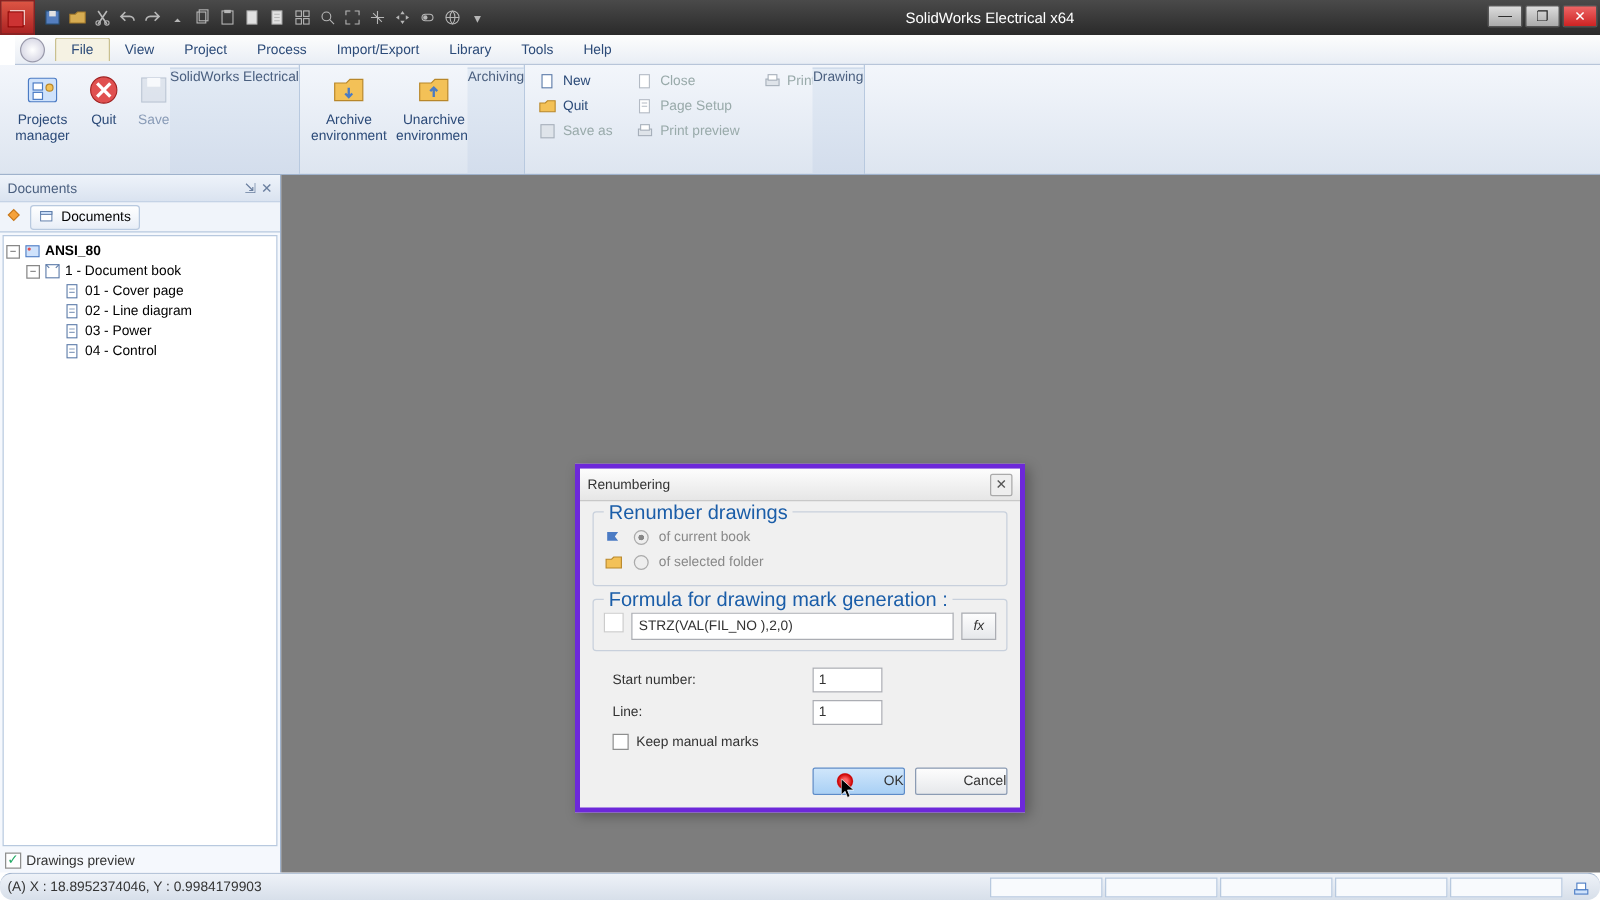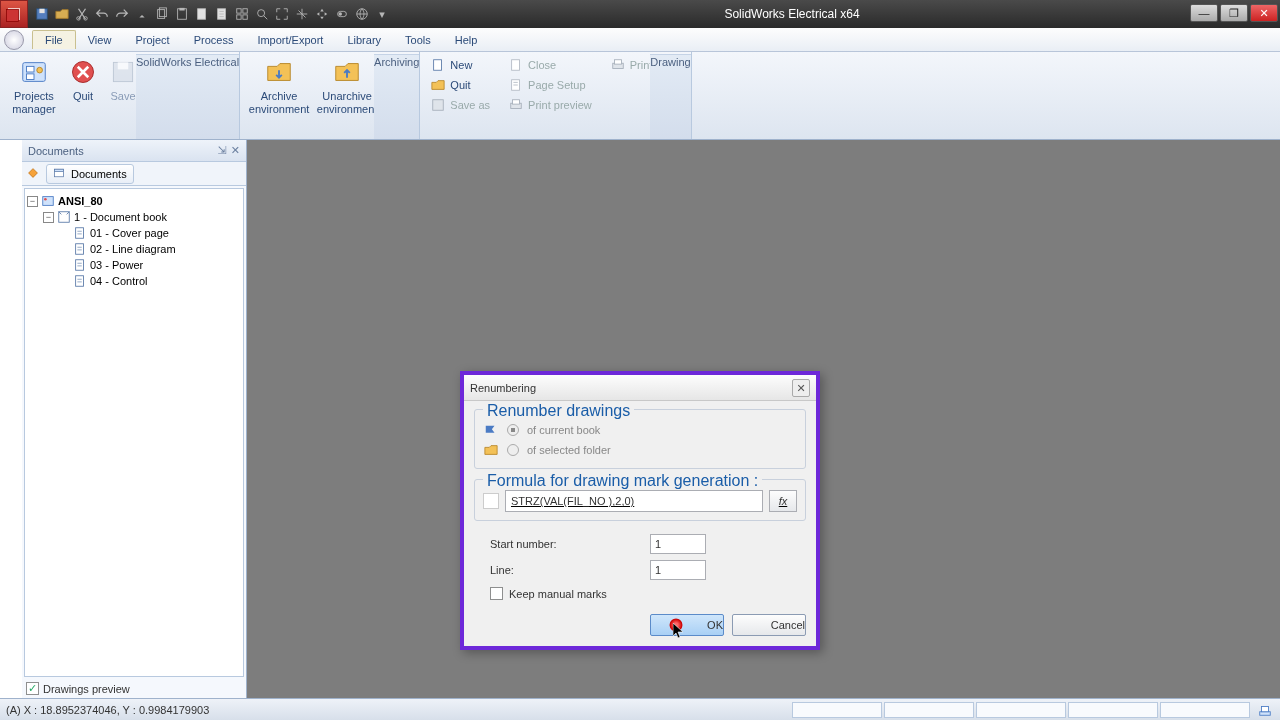--- a/index.html
+++ b/index.html
@@ -10,39 +10,39 @@
 .appicon-box { width: 28px; height: 28px; background: linear-gradient(#d54, #a22); display: flex; align-items: center; justify-content: center; border: 1px solid #822; }
 .appicon-box svg { width: 18px; height: 18px; }
 .qat { display: flex; gap: 4px; padding: 0 6px; align-items: center; }
 .qat-btn { width: 16px; height: 16px; display: flex; align-items: center; justify-content: center; opacity: .85; }
 .title-text { flex: 1; text-align: center; font-size: 12px; }
 .winbtns { display: flex; height: 20px; margin-right: 2px; }
 .winbtn { width: 28px; height: 18px; background: linear-gradient(#ddd,#aaa); border: 1px solid #555; margin-left: 2px; display: flex; align-items: center; justify-content: center; color:#222; border-radius:2px; }
 .winbtn.close { background: linear-gradient(#e66,#c22); color:#fff; }
 
 
-.menubar { height: 24px; background: linear-gradient(#fdfdfd,#e9eef5); display: flex; align-items: center; padding: 0 4px; border-bottom: 1px solid #b8c5d9; }
+.menubar { height: 24px; background: linear-gradient(#fdfdfd,#e9eef5); display: flex; align-items: center; padding: 0 4px; border-bottom: 1px solid #b8c5d9; margin-left: 12px; }
 .menubar .home-circle { width: 20px; height: 20px; border-radius: 50%; background: radial-gradient(#fff,#ccd); border: 1px solid #99a; margin-right: 8px; }
 .menu-item { padding: 3px 12px; color: #2b4a78; cursor: default; }
 .menu-item.active { background: #f5f2e3; border: 1px solid #c9c090; border-bottom: none; border-radius: 2px 2px 0 0; }
 
 
 .ribbon { height: 88px; background: linear-gradient(#f3f6fb,#dde5f0); border-bottom: 1px solid #9fb2cc; display: flex; }
 .ribbon-group { border-right: 1px solid #b8c9df; display: flex; flex-direction: row; padding: 2px 6px 0; }
 .ribbon-group-body { flex: 1; display: flex; align-items: flex-start; gap: 2px; }
 .ribbon-group-label { text-align: center; color: #4a5f7f; padding: 1px 0 2px; font-size: 11px; background: linear-gradient(#e3ebf5, #d3ddec); margin: 0 -6px; border-top: 1px solid #c5d3e6; }
 .big-btn { width: 56px; display: flex; flex-direction: column; align-items: center; padding: 2px 2px; text-align: center; line-height: 1.2; color: #2b4a78; }
 .big-btn .ic { width: 32px; height: 32px; margin-bottom: 2px; display:flex; align-items:center; justify-content:center; }
 .small-btns { display: flex; flex-direction: column; gap: 2px; padding-top: 2px; }
 .small-btn { display: flex; align-items: center; gap: 4px; padding: 1px 4px; color: #2b4a78; }
 .small-btn .si { width: 16px; height: 16px; display:inline-flex; align-items:center; justify-content:center; }
 .small-btn.disabled { color: #9aa; }
 
 
-.main { position: absolute; top: 140px; left: 0; right: 0; bottom: 22px; display: flex; margin-left: 22px; }
+.main { position: absolute; top: 140px; left: 0; right: 0; bottom: 22px; display: flex; }
 .sidepanel { width: 225px; background: #f5f8fd; border-right: 1px solid #9fb2cc; display: flex; flex-direction: column; }
 .panel-header { height: 22px; background: linear-gradient(#eef3fa,#dae3f0); border-bottom: 1px solid #b8c9df; padding: 3px 6px; color: #4a5f7f; display:flex; align-items:center; justify-content:space-between; }
 .panel-header .phb { display:flex; gap:4px; }
 .panel-tabs { height: 24px; display:flex; align-items:center; padding: 2px 4px; border-bottom: 1px solid #b8c9df; background:#f0f4fa; }
 .panel-tab { display:flex; align-items:center; gap:4px; padding: 2px 6px; background: linear-gradient(#fff,#e8eef7); border: 1px solid #b8c9df; border-radius: 3px; }
 .panel-tab .gi { width:14px; height:14px; }
 .tree { flex: 1; padding: 4px 2px; background: #fff; border: 1px solid #b8c9df; margin: 2px; overflow:auto; }
 .tree-row { display:flex; align-items:center; gap:3px; padding: 1px 0; white-space:nowrap; }
 .tw { display:inline-block; width:11px; height:11px; border:1px solid #888; text-align:center; line-height:9px; font-size:9px; color:#555; background:#fff; }
 .ticon { width:14px; height:14px; display:inline-flex; align-items:center; justify-content:center; }
@@ -53,37 +53,37 @@
 
 .dialog { position: absolute; left: 460px; top: 371px; width: 360px; background: #f0f0f0; border: 4px solid #6d28d9; box-shadow: 3px 3px 10px rgba(0,0,0,.3); }
 .dlg-title { height: 26px; background: linear-gradient(#fdfdfd,#e6e6e6); border-bottom: 1px solid #c8c8c8; display:flex; align-items:center; justify-content:space-between; padding: 0 6px; color:#333; }
 .dlg-close { width:18px; height:18px; border:1px solid #aaa; background:#eee; text-align:center; line-height:16px; color:#555; border-radius:2px; }
 .dlg-body { padding: 8px 10px 10px; }
 .groupbox { border: 1px solid #c8d0dc; border-radius: 3px; padding: 10px 8px 8px; position: relative; margin-bottom: 10px; background:#f0f0f0; }
 .groupbox-title { position:absolute; top:-8px; left:8px; background:#f0f0f0; padding: 0 4px; color:#1a5da8; font-size:16px; }
 .radio-row { display:flex; align-items:center; gap:8px; padding: 2px 0; color:#888; }
 .radio-row .ri { width:16px; height:16px; display:inline-flex; align-items:center; justify-content:center; }
 .radio { width:12px; height:12px; border:1px solid #aaa; border-radius:50%; background:#eee; display:inline-block; }
-.formula-row { display:flex; align-items:center; gap:6px;text-decoration:underline; }
+.formula-row { display:flex; align-items:flex-start; gap:6px; }
 .formula-row .fi { width:16px; height:16px; border:1px solid #ccc; background:#fff; }
 .formula-input { flex:1; height:22px; border:1px solid #abadb3; background:#fff; padding:0 5px; color:#333; }
 .fx-btn { width:28px; height:22px; border:1px solid #abadb3; background:linear-gradient(#fdfdfd,#e6e8eb); font-style:italic; color:#333; text-align:center; line-height:20px; }
 .field-row { display:flex; align-items:center; padding: 3px 0 3px 16px; }
 .field-row label { width: 160px; color:#333; }
 .num-input { width:56px; height:20px; border:1px solid #abadb3; background:#fff; padding:0 4px; color:#333; }
 .chk-row { display:flex; align-items:center; gap:6px; padding: 4px 0 0 16px; color:#333; }
 .chk { width:13px; height:13px; border:1px solid #8e8f8f; background:#fff; }
 .dlg-btns { display:flex; justify-content:flex-end; gap:8px; padding-top: 14px; }
 .btn { width:74px; height:22px; border:1px solid #8b9bb3; background:linear-gradient(#fdfdfd,#e6e8eb); text-align:right; line-height:20px; color:#333; border-radius:2px; }
 .btn.primary { background: linear-gradient(#cfe6fb,#a9d0f5); border-color:#5b8bc9; }
 .cursor-dot { position:absolute; width:14px; height:14px; border-radius:50%; background: radial-gradient(circle,#f66 20%,#c00 60%, transparent 70%); }
 .cursor-arrow { position:absolute; width:12px; height:16px; }
 
 
-.statusbar { position:absolute; left:0; right:0; bottom:0; height:22px; background: linear-gradient(#eef2f8,#d7dfea); border-top:1px solid #9fb2cc; display:flex; align-items:center; padding: 0 6px; color:#333; }
+.statusbar { position:absolute; left:0; right:0; bottom:0; height:22px; background: linear-gradient(#eef2f8,#d7dfea); border-top:1px solid #9fb2cc; display:flex; align-items:center; padding: 0 6px; color:#333;border-radius:10px; }
 .statusbar .cells { margin-left:auto; display:flex; gap:2px; }
 .statusbar .cell { width:90px; height:16px; border:1px solid #b8c9df; background:#f8fafd; }
 .statusbar .tray { width:18px; height:16px; margin-left:6px; display:flex; align-items:center; justify-content:center; }
 </style>
 </head>
 <body>
 
 <div class="titlebar">
   <div class="appicon-box">
     <svg viewBox="0 0 24 24">

